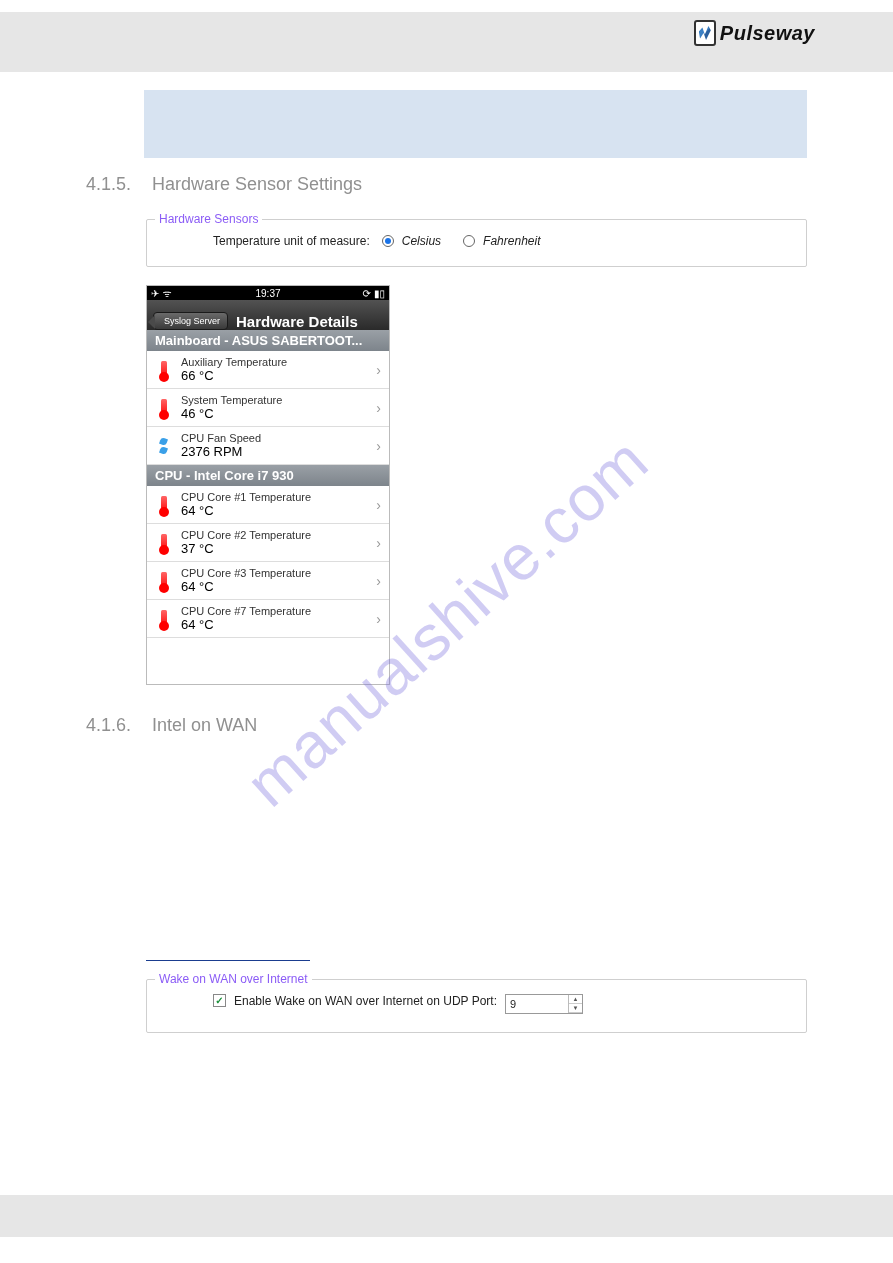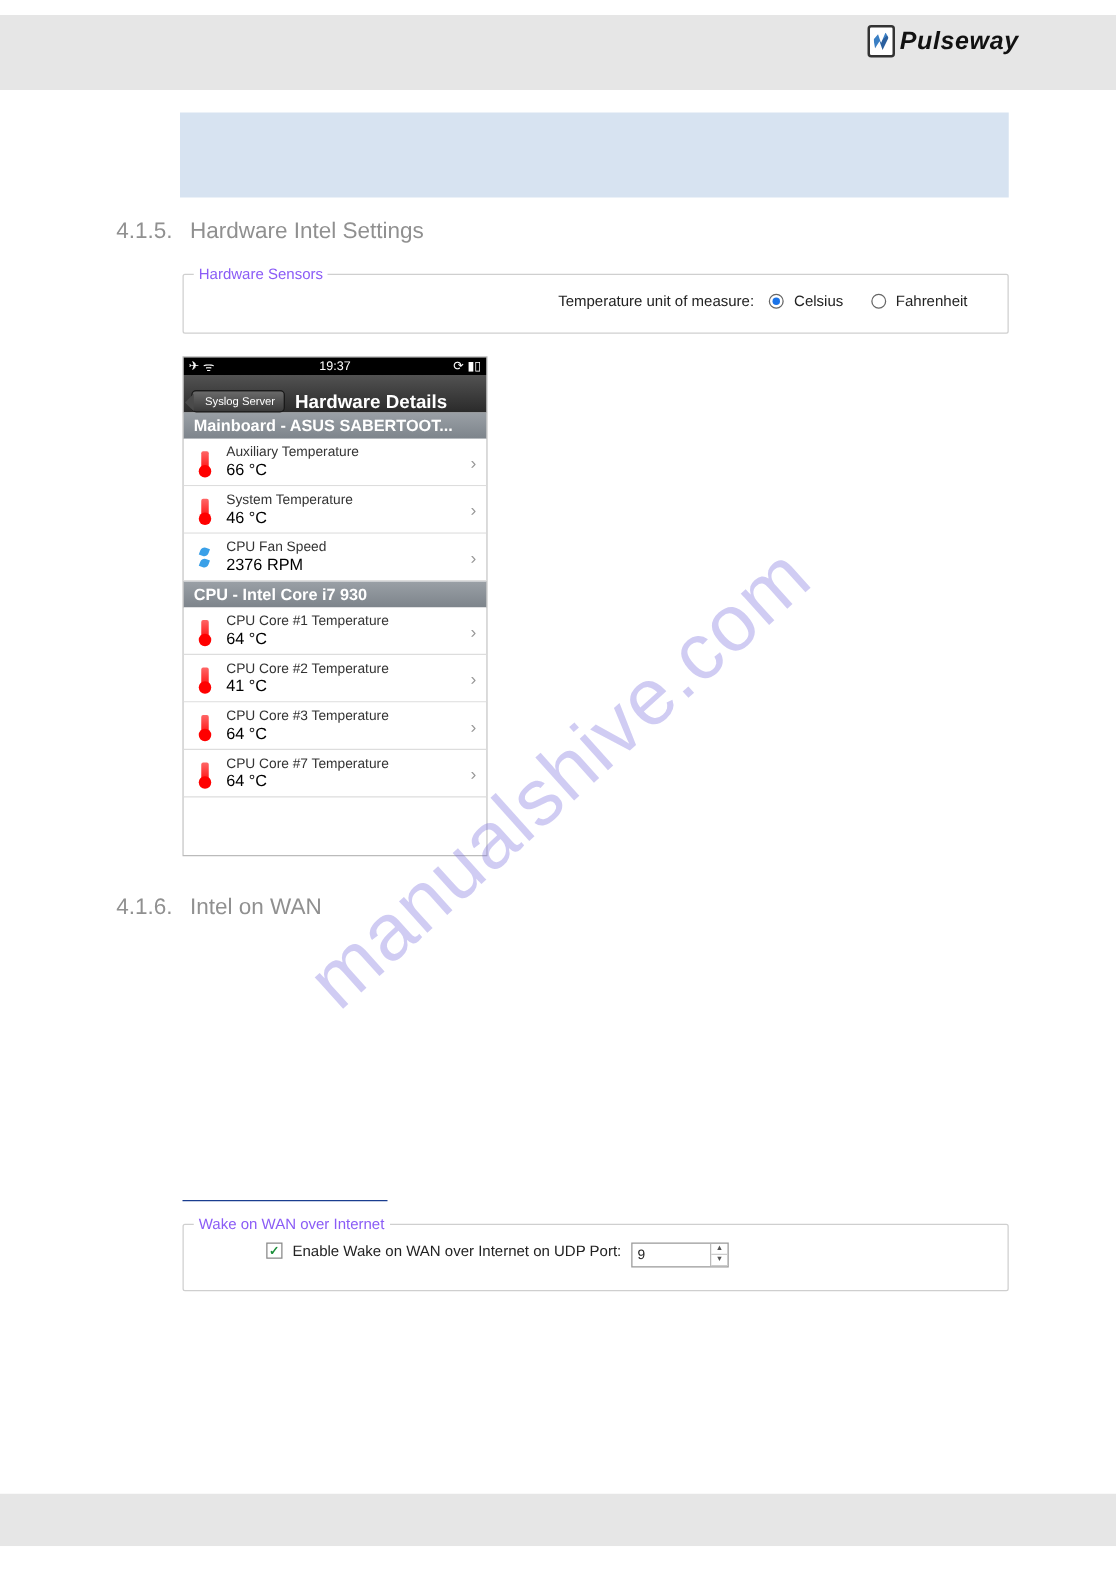--- a/index.html
+++ b/index.html
@@ -4,29 +4,29 @@
 <style>
   * { box-sizing: border-box; margin: 0; padding: 0; }
   body { font-family: Arial, Helvetica, sans-serif; background: #fff; width: 893px; margin: 0 auto; position: relative; }
   .top-bar { height: 60px; background: #e6e6e6; margin-top: 12px; position: relative; }
   .brand { position: absolute; right: 78px; top: 8px; display: flex; align-items: center; gap: 4px; }
   .brand-icon { width: 22px; height: 26px; background: #fff; border: 2px solid #333; border-radius: 3px; position: relative; }
   .brand-icon::after { content: ""; position: absolute; left: 3px; top: 4px; width: 12px; height: 14px; background: linear-gradient(135deg,#3a7fc4 49%,#2a5f9e 51%); clip-path: polygon(0 40%, 30% 10%, 50% 60%, 80% 0%, 100% 30%, 60% 100%, 40% 50%, 10% 90%); }
   .brand-text { font-style: italic; font-weight: 700; font-size: 20px; color: #111; letter-spacing: 0.5px; }
   .page { padding: 0 86px 60px 86px; }
   .blue-block { background: #d7e3f1; height: 68px; margin: 18px 0 16px 58px; }
-  .sec-head { display: flex; gap: 14px; color: #909090; font-size: 18px; margin: 10px 0 24px 0; text-align: right; }
+  .sec-head { display: flex; gap: 14px; color: #909090; font-size: 18px; margin: 10px 0 24px 0; }
   .sec-num { min-width: 52px; }
   .fieldset { border: 1px solid #cfcfcf; border-radius: 2px; padding: 14px 18px 18px 18px; margin: 18px 0 18px 60px; font-size: 12px; color: #222; position: relative; }
   .fieldset-legend { position: absolute; top: -8px; left: 8px; background: #fff; padding: 0 4px; font-size: 12px; color: #8b5cf6; }
-  .radio-row { display: flex; align-items: center; gap: 8px; margin-left: 48px; justify-content: flex-end; }
+  .radio-row { display: flex; align-items: center; gap: 8px; margin-left: 48px; }
   .radio-row .lbl { margin-right: 4px; }
   .radio { width: 12px; height: 12px; border: 1px solid #666; border-radius: 50%; display: inline-flex; align-items: center; justify-content: center; background: #fff; }
   .radio.checked::after { content: ""; width: 6px; height: 6px; background: #1a73e8; border-radius: 50%; }
-  .radio-label { margin-right: 14px; }
+  .radio-label { margin-right: 14px; font-style: italic; }
   .phone-wrap { margin: 14px 0 30px 60px; width: 244px; border: 1px solid #bbb; }
   .phone-status { background: #000; color: #fff; font-size: 10px; height: 14px; display: flex; align-items: center; justify-content: center; position: relative; }
   .phone-status .left-icons { position: absolute; left: 4px; display: flex; gap: 3px; align-items: center; }
   .phone-status .right-icons { position: absolute; right: 4px; display: flex; gap: 3px; align-items: center; }
   .phone-titlebar { background: linear-gradient(#525252,#2a2a2a); height: 30px; display: flex; align-items: flex-end; padding: 0 6px; gap: 8px; }
   .back-pill { background: linear-gradient(#6a6a6a,#3a3a3a); color: #fff; font-size: 9px; padding: 3px 7px 3px 10px; border-radius: 4px; position: relative; border: 1px solid #1a1a1a; }
   .back-pill::before { content: ""; position: absolute; left: -6px; top: 2px; width: 0; height: 0; border-top: 7px solid transparent; border-bottom: 7px solid transparent; border-right: 7px solid #4a4a4a; }
   .phone-title { color: #fff; font-weight: 700; font-size: 15px; }
   .phone-group { background: linear-gradient(#9aa0a6,#7d848b); color: #fff; font-size: 13px; font-weight: 700; padding: 3px 8px; }
   .sensor-row { display: flex; align-items: center; padding: 5px 8px; border-bottom: 1px solid #ddd; background: #fff; position: relative; }
@@ -63,21 +63,21 @@
   </div>
 </div>
 
 <div class="watermark">manualshive.com</div>
 
 <div class="page">
   <div class="blue-block"></div>
 
   <div class="sec-head">
     <span class="sec-num">4.1.5.</span>
-    <span>Hardware Intel Settings</span>
+    <span>Hardware Sensor Settings</span>
   </div>
 
   <div class="fieldset">
     <span class="fieldset-legend">Hardware Sensors</span>
     <div class="radio-row">
       <span class="lbl">Temperature unit of measure:</span>
       <span class="radio checked"></span>
       <span class="radio-label">Celsius</span>
       <span class="radio"></span>
       <span class="radio-label">Fahrenheit</span>
@@ -144,21 +144,21 @@
         <div class="sensor-value">64 °C</div>
       </span>
       <span class="chevron">›</span>
     </div>
     <div class="sensor-row">
       <span class="sensor-icon">
           <span class="thermo"></span>
         </span>
       <span class="sensor-info">
         <div class="sensor-label">CPU Core #2 Temperature</div>
-        <div class="sensor-value">41 °C</div>
+        <div class="sensor-value">37 °C</div>
       </span>
       <span class="chevron">›</span>
     </div>
     <div class="sensor-row">
       <span class="sensor-icon">
           <span class="thermo"></span>
         </span>
       <span class="sensor-info">
         <div class="sensor-label">CPU Core #3 Temperature</div>
         <div class="sensor-value">64 °C</div>

